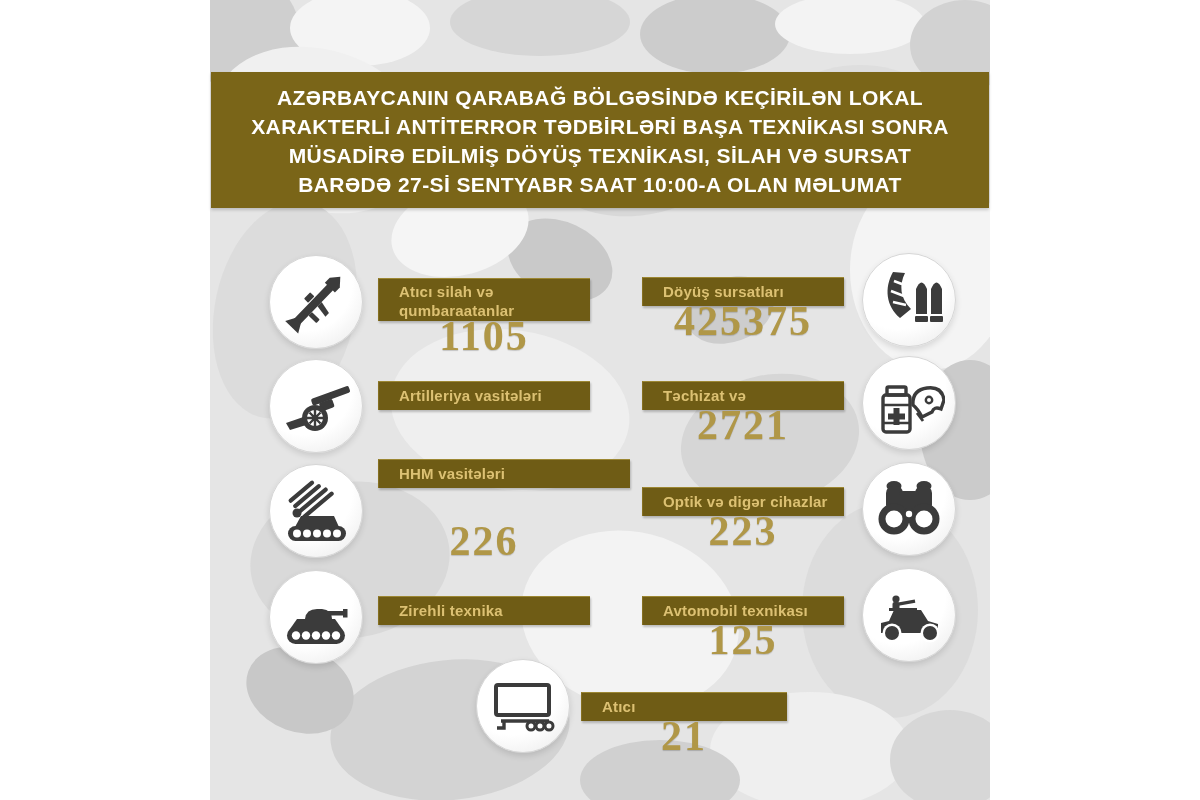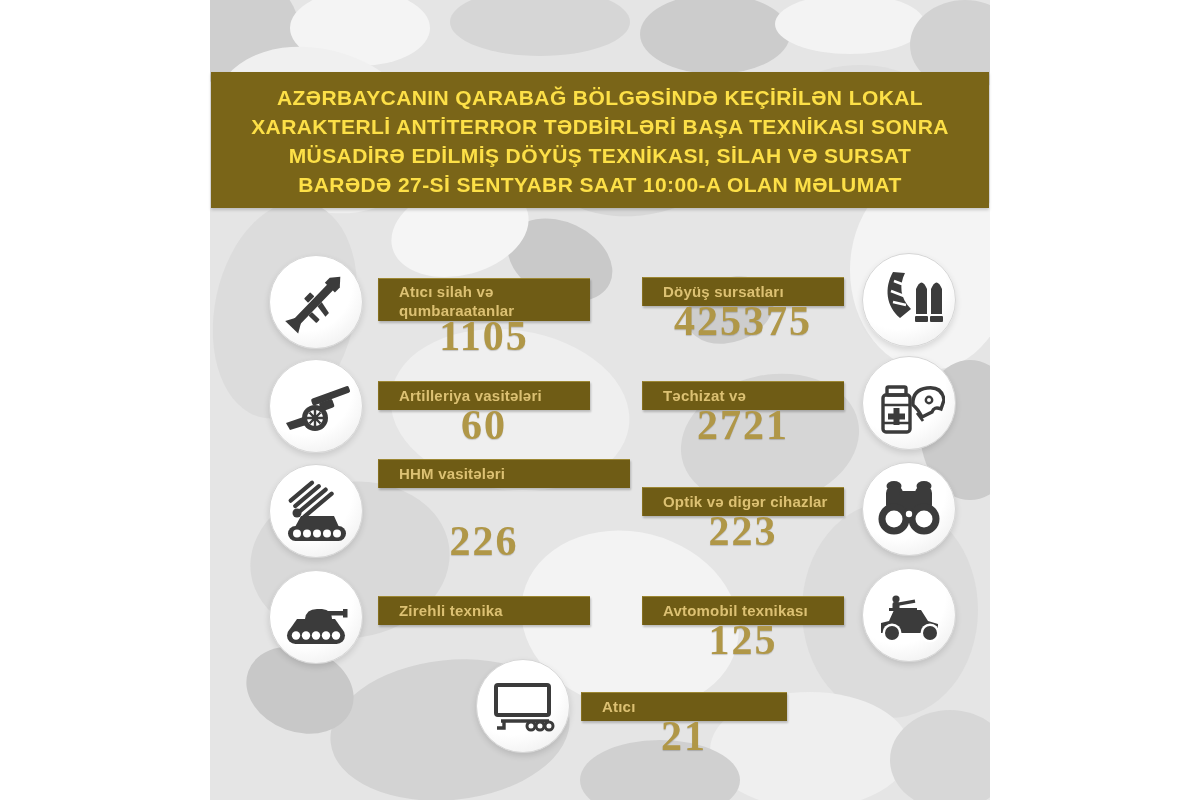--- a/index.html
+++ b/index.html
@@ -10,21 +10,21 @@
   }
   #camo-panel{position:absolute;left:210px;top:0;width:780px;height:800px;}
   #header-banner{
     position:absolute;left:211px;top:72px;width:778px;height:136px;
     background:#7a6518;
     box-shadow:0 2px 3px rgba(0,0,0,0.18);
     display:flex;flex-direction:column;justify-content:center;align-items:center;
     padding-top:2px;box-sizing:border-box;
   }
   .title-line{
-    color:#fde047;font-weight:bold;font-size:21px;line-height:29px;
+    color:#ffffff;font-weight:bold;font-size:21px;line-height:29px;
     letter-spacing:0.4px;text-align:center;white-space:nowrap;
   }
   .icon-circle{
     position:absolute;width:92px;height:92px;border-radius:50%;
     background:radial-gradient(circle at 38% 30%, #ffffff 55%, #ececec 92%, #e2e2e2 100%);
     border:1px solid #d6d6d6;
     box-shadow:0 3px 6px rgba(0,0,0,0.12);
     display:flex;align-items:center;justify-content:center;
   }
   .label-bar{
@@ -126,21 +126,20 @@
       <path d="M32 44 L6 53 L10 60 L36 52 Z"></path>
       <circle cx="35" cy="48" r="13"></circle>
       <circle cx="35" cy="48" r="8" fill="#ffffff"></circle>
       <path d="M35 40 v16 M27 48 h16 M29.5 42.5 l11 11 M40.5 42.5 l-11 11" stroke="#3b3b3b" stroke-width="2.4"></path>
       <circle cx="35" cy="48" r="3"></circle>
     </svg>
   </div>
   <div class="label-bar" style="left:378px;top:381px;width:212px">
     <span>Artilleriya vasitələri</span>
   </div>
-  <div class="count" style="left:378px;top:404px;width:212px">60</div>
 
   <div class="label-bar" style="left:642px;top:381px;width:202px">
     <span>Təchizat və ləvazimatlar</span>
   </div>
   <div class="count" style="left:642px;top:404px;width:202px">2721</div>
   <div class="icon-circle" style="left:862px;top:356px">
     <svg class="ic" width="72" height="72" viewBox="0 0 72 72" fill="none" stroke="#3b3b3b" stroke-width="3.4">
       <rect x="10" y="28" width="27" height="37" rx="3"></rect>
       <rect x="14" y="20" width="19" height="8" rx="1.5"></rect>
       <path d="M10 56 h27 M10 38 h27" stroke-width="2.4"></path>

